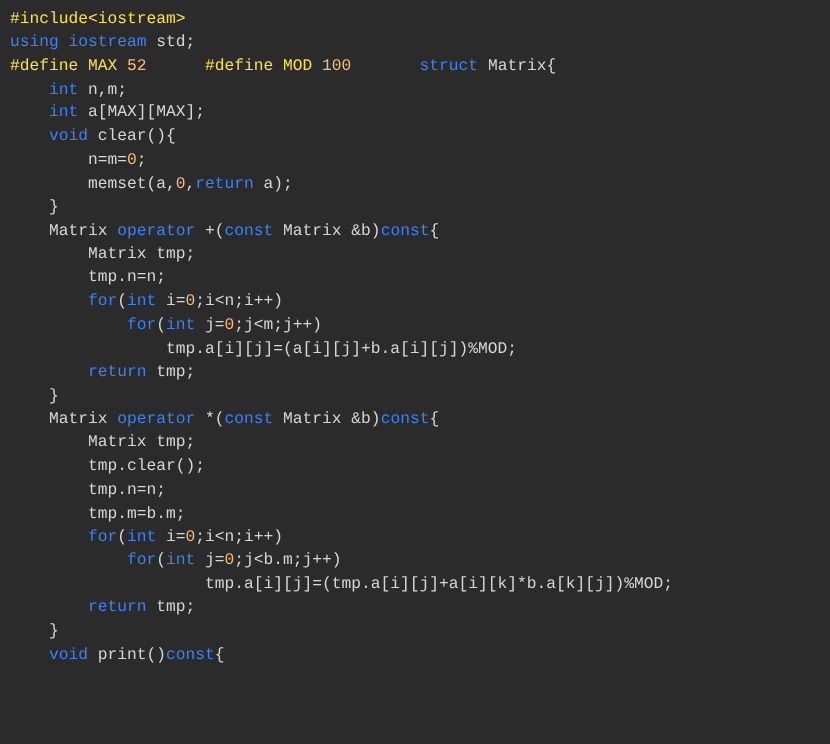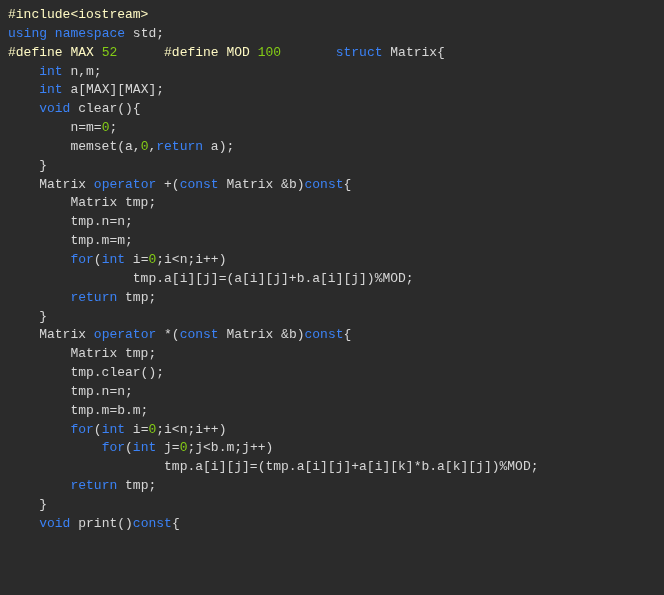--- a/index.html
+++ b/index.html
@@ -17,43 +17,43 @@
     padding: 6px 8px;
     width: 664px;
     height: 595px;
     overflow: hidden;
   }
   .line {
     white-space: pre;
     color: #d6d6d6;
   }
   .tok-default { color: #d6d6d6; }
-  .tok-preproc { color: #fef9c3; }
+  .tok-preproc { color: #fde047; }
   .tok-keyword { color: #3b82f6; }
-  .tok-number { color: #84cc16; }
+  .tok-number { color: #fdba74; }
 </style>
 </head>
 <body>
 
 <div class="code-container">
   <div id="code-lines">
       <div class="line"><span class="tok-preproc">#include&lt;iostream&gt;</span></div>
-      <div class="line"><span class="tok-keyword">using</span><span class="tok-default"> </span><span class="tok-keyword">namespace</span><span class="tok-default"> std;</span></div>
+      <div class="line"><span class="tok-keyword">using</span><span class="tok-default"> </span><span class="tok-keyword">iostream</span><span class="tok-default"> std;</span></div>
       <div class="line"><span class="tok-preproc">#define MAX </span><span class="tok-number">52</span><span class="tok-preproc">      #define MOD </span><span class="tok-number">100</span><span class="tok-default">       </span><span class="tok-keyword">struct</span><span class="tok-default"> Matrix{</span></div>
       <div class="line"><span class="tok-default">    </span><span class="tok-keyword">int</span><span class="tok-default"> n,m;</span></div>
       <div class="line"><span class="tok-default">    </span><span class="tok-keyword">int</span><span class="tok-default"> a[MAX][MAX];</span></div>
       <div class="line"><span class="tok-default">    </span><span class="tok-keyword">void</span><span class="tok-default"> clear(){</span></div>
       <div class="line"><span class="tok-default">        n=m=</span><span class="tok-number">0</span><span class="tok-default">;</span></div>
       <div class="line"><span class="tok-default">        memset(a,</span><span class="tok-number">0</span><span class="tok-default">,</span><span class="tok-keyword">return</span><span class="tok-default"> a);</span></div>
       <div class="line"><span class="tok-default">    }</span></div>
       <div class="line"><span class="tok-default">    Matrix </span><span class="tok-keyword">operator</span><span class="tok-default"> +(</span><span class="tok-keyword">const</span><span class="tok-default"> Matrix &amp;b)</span><span class="tok-keyword">const</span><span class="tok-default">{</span></div>
       <div class="line"><span class="tok-default">        Matrix tmp;</span></div>
       <div class="line"><span class="tok-default">        tmp.n=n;</span></div>
-      <div class="line"><span class="tok-default">        tmp.m=m;</span></div>
       <div class="line"><span class="tok-default">        </span><span class="tok-keyword">for</span><span class="tok-default">(</span><span class="tok-keyword">int</span><span class="tok-default"> i=</span><span class="tok-number">0</span><span class="tok-default">;i&lt;n;i++)</span></div>
+      <div class="line"><span class="tok-default">            </span><span class="tok-keyword">for</span><span class="tok-default">(</span><span class="tok-keyword">int</span><span class="tok-default"> j=</span><span class="tok-number">0</span><span class="tok-default">;j&lt;m;j++)</span></div>
       <div class="line"><span class="tok-default">                tmp.a[i][j]=(a[i][j]+b.a[i][j])%MOD;</span></div>
       <div class="line"><span class="tok-default">        </span><span class="tok-keyword">return</span><span class="tok-default"> tmp;</span></div>
       <div class="line"><span class="tok-default">    }</span></div>
       <div class="line"><span class="tok-default">    Matrix </span><span class="tok-keyword">operator</span><span class="tok-default"> *(</span><span class="tok-keyword">const</span><span class="tok-default"> Matrix &amp;b)</span><span class="tok-keyword">const</span><span class="tok-default">{</span></div>
       <div class="line"><span class="tok-default">        Matrix tmp;</span></div>
       <div class="line"><span class="tok-default">        tmp.clear();</span></div>
       <div class="line"><span class="tok-default">        tmp.n=n;</span></div>
       <div class="line"><span class="tok-default">        tmp.m=b.m;</span></div>
       <div class="line"><span class="tok-default">        </span><span class="tok-keyword">for</span><span class="tok-default">(</span><span class="tok-keyword">int</span><span class="tok-default"> i=</span><span class="tok-number">0</span><span class="tok-default">;i&lt;n;i++)</span></div>
       <div class="line"><span class="tok-default">            </span><span class="tok-keyword">for</span><span class="tok-default">(</span><span class="tok-keyword">int</span><span class="tok-default"> j=</span><span class="tok-number">0</span><span class="tok-default">;j&lt;b.m;j++)</span></div>

